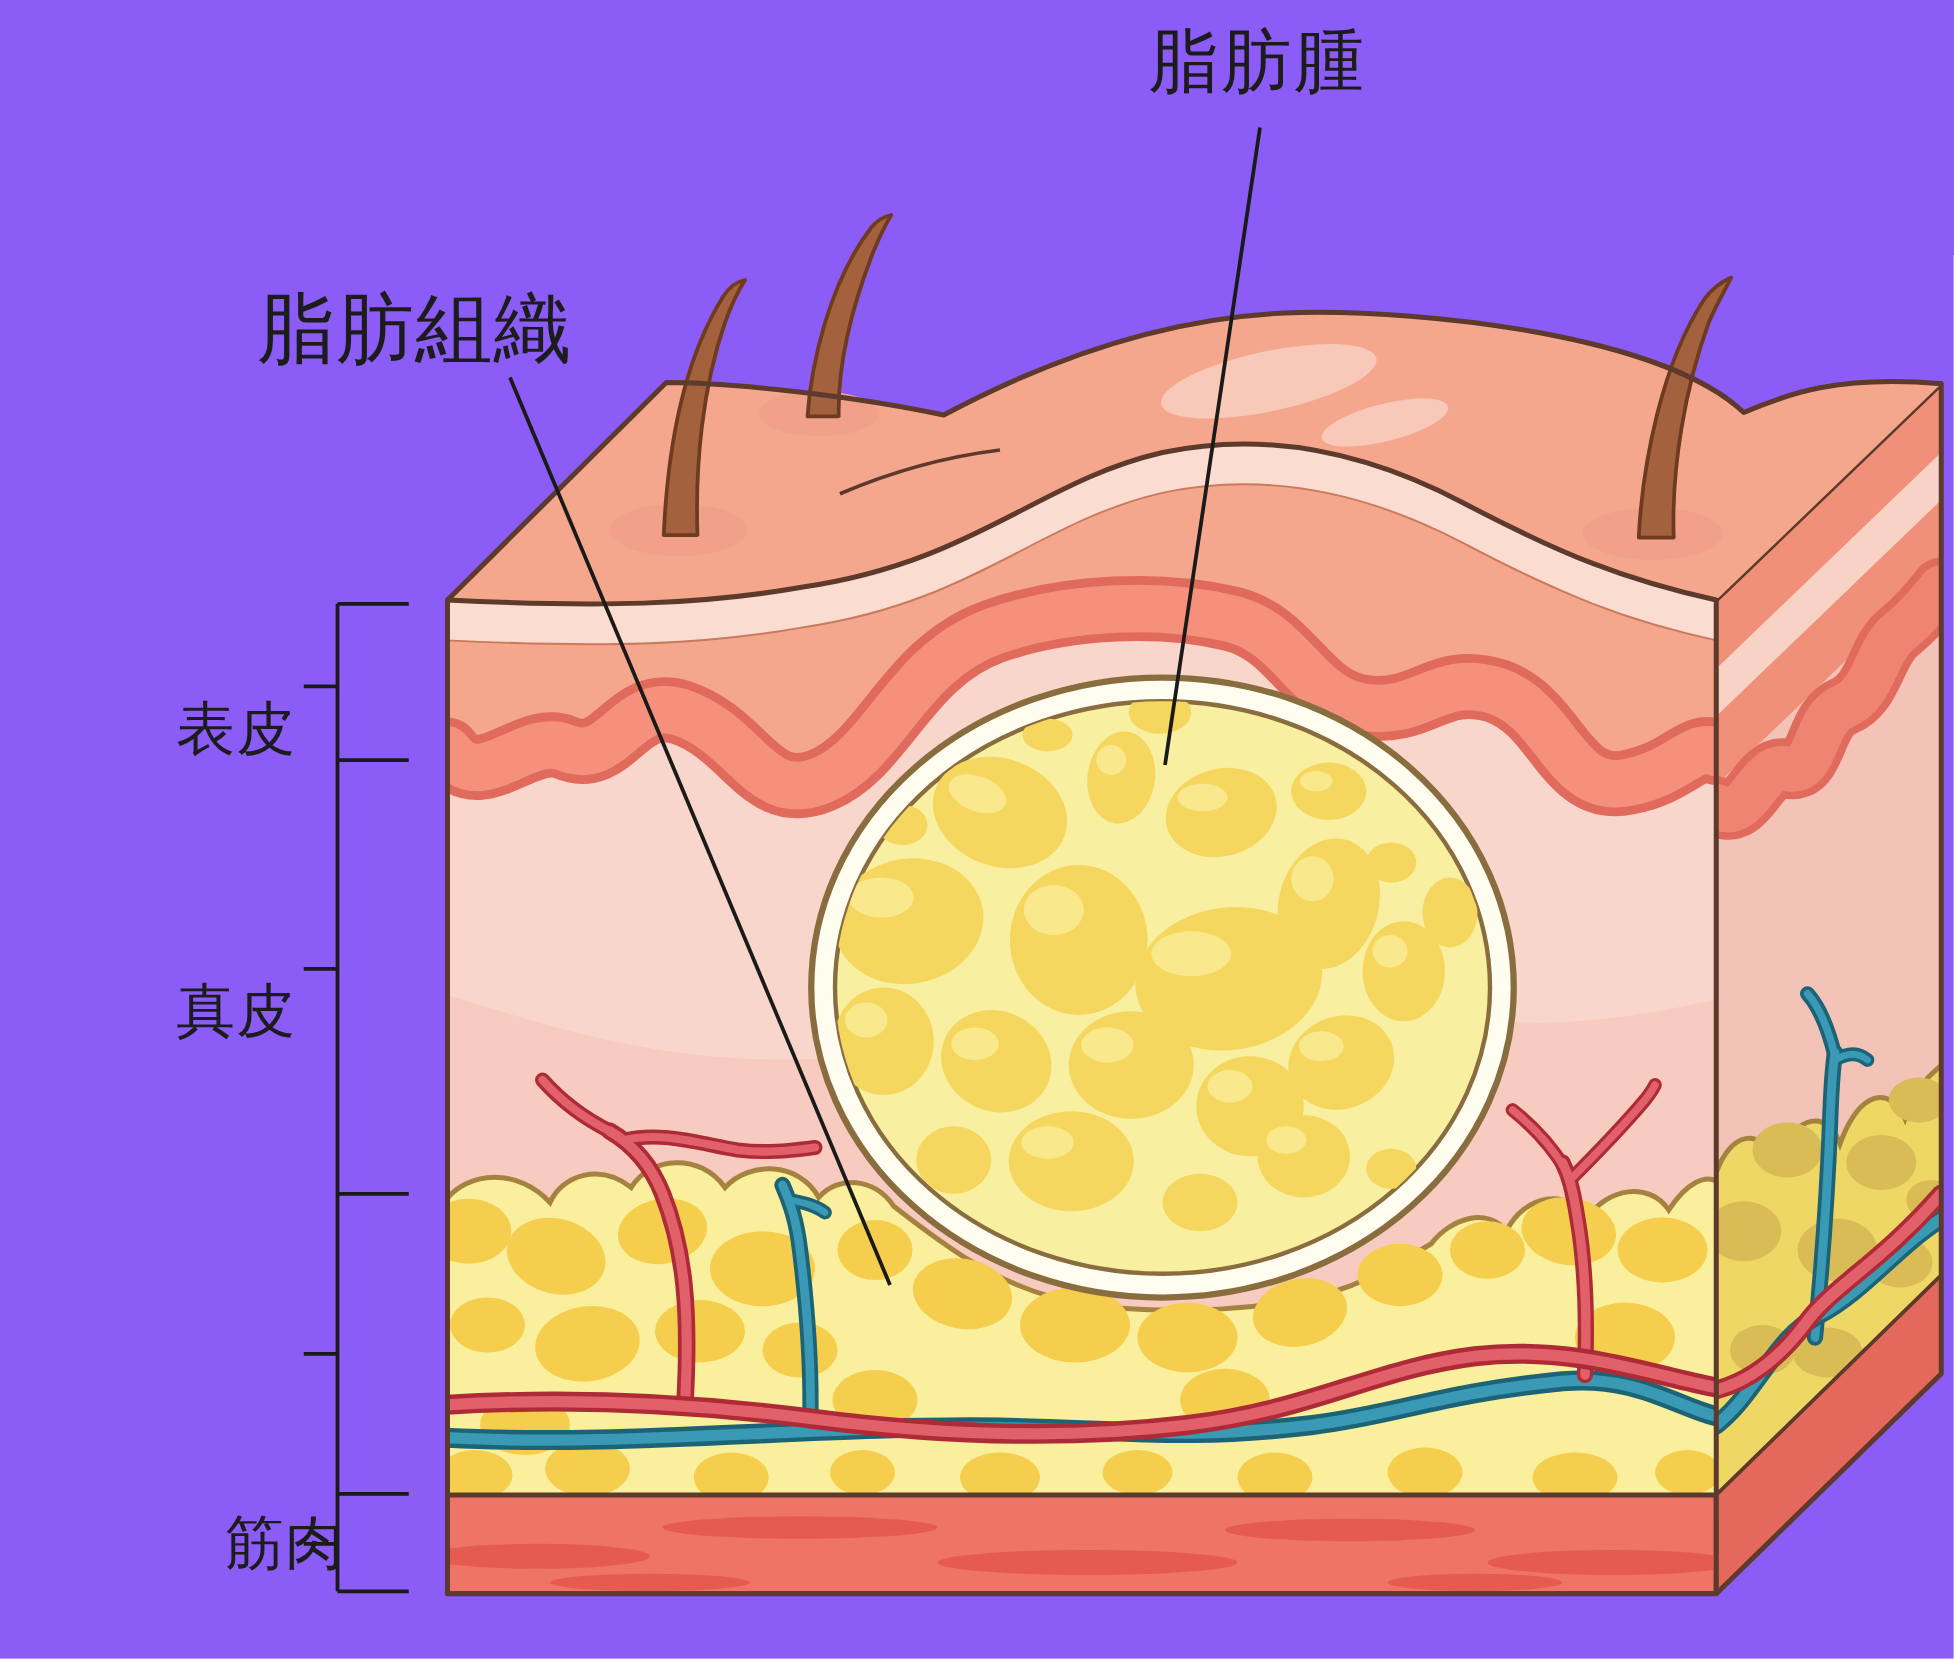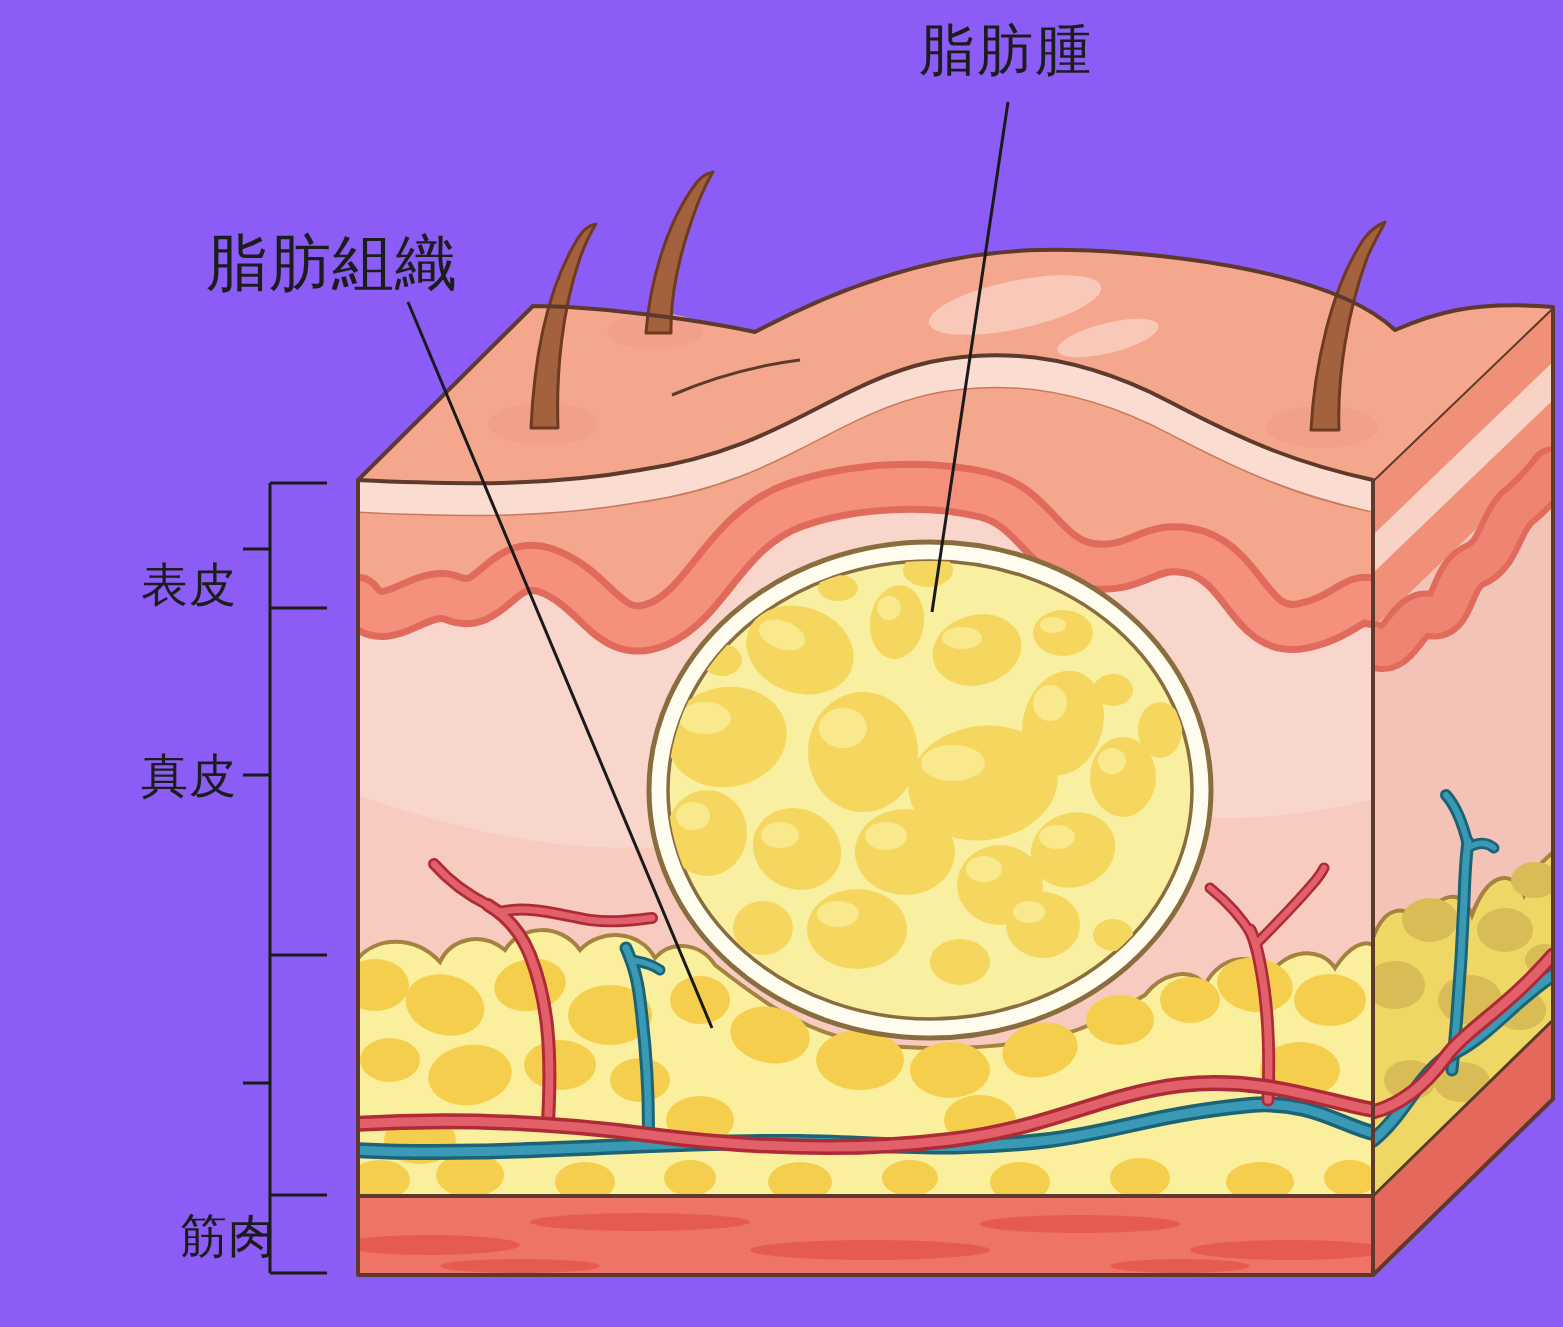--- a/index.html
+++ b/index.html
@@ -245,16 +245,16 @@
       <line class="ln" x1="243" y1="775" x2="270" y2="775"></line>
       <line class="ln" x1="243" y1="1083" x2="270" y2="1083"></line>
       <line class="ln" x1="243" y1="1235" x2="270" y2="1235"></line>
     </g>
   </g>
 </svg>
 
 <div class="lbl lbl-title" style="left:1006px;top:22px;">脂肪腫</div>
 <div class="lbl lbl-adipose" style="left:332px;top:263px;">脂肪組織</div>
 <div class="lbl lbl-left" style="left:237px;top:549px;margin-top:35px;">表皮</div>
-<div class="lbl lbl-left" style="left:237px;top:775px;">真皮</div>
+<div class="lbl lbl-left" style="left:237px;top:809px;">真皮</div>
 <div class="lbl lbl-left" style="left:244px;top:1235px;margin-left:32px;">筋肉</div>
 
 </div>
 
 </body></html>

